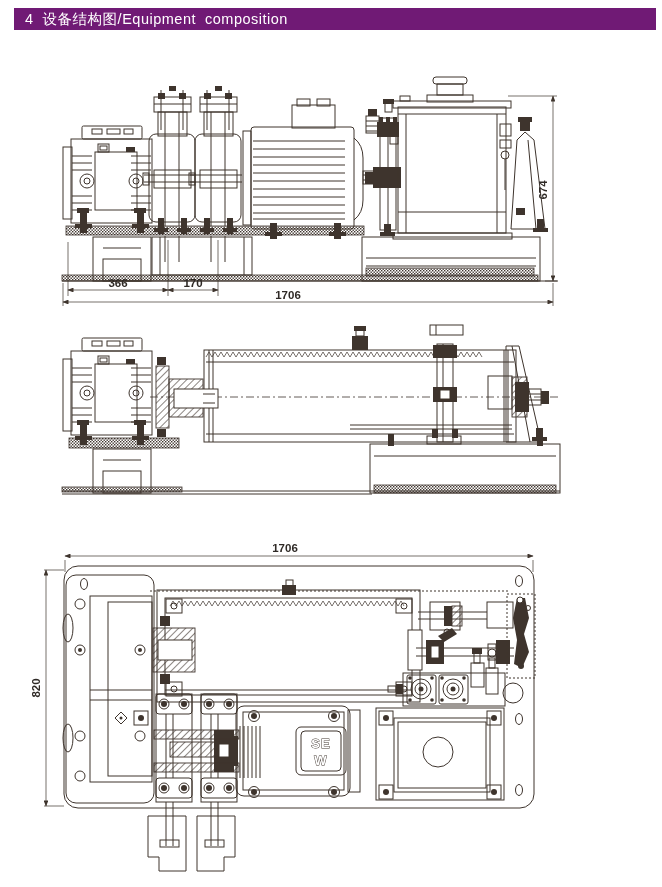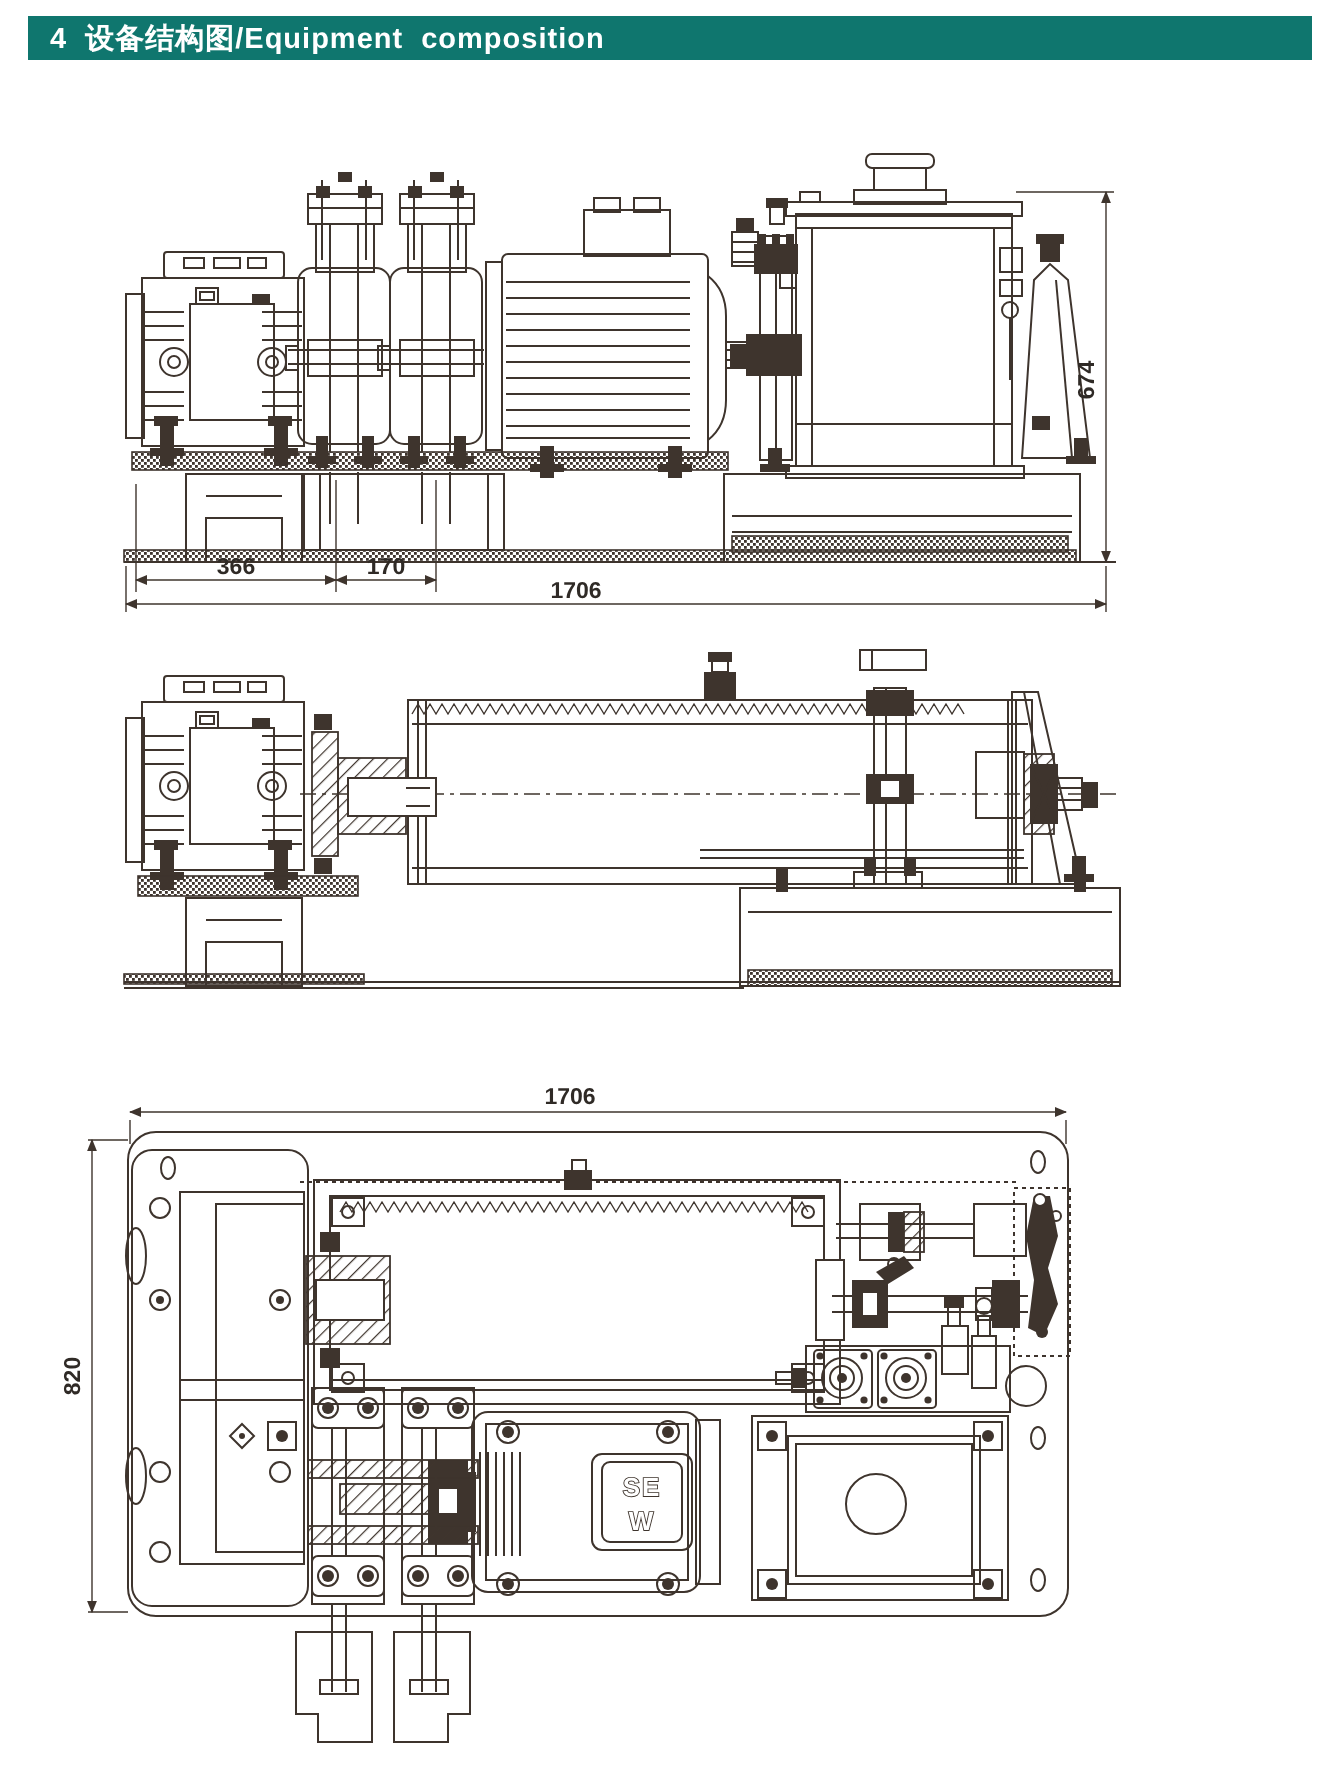--- a/index.html
+++ b/index.html
@@ -1,20 +1,20 @@
 <!DOCTYPE html>
 <html><head>
 <meta charset="utf-8">
 <style>
   html,body{margin:0;padding:0;background:#fff;}
   body{width:662px;height:887px;position:relative;overflow:hidden;
        font-family:"Liberation Sans",sans-serif;}
   .header-bar{position:absolute;left:14px;top:8px;width:642px;height:22px;
-       background:#0f766e;color:#fff;display:flex;align-items:center;
-       font-weight:bold;font-size:14.5px;letter-spacing:.5px;padding-left:11px;
+       background:#701a75;color:#fff;display:flex;align-items:center;
+       font-weight:normal;font-size:14.5px;letter-spacing:.5px;padding-left:11px;
        box-sizing:border-box;white-space:pre;}
   #dwg{position:absolute;left:0;top:0;}
   
   .fd{fill:#3e342d;stroke:none;}
   .wf{fill:#ffffff;stroke:#3e342d;}
   .hz{fill:url(#hzp);stroke:#3e342d;stroke-width:.9;}
   .st{fill:url(#stp);stroke:#3e342d;stroke-width:.8;}
   .dash{stroke-dasharray:8 3 2 3;stroke-width:.8;}
   .dot{stroke-dasharray:2 2;}
   .thin{stroke-width:.7;}

